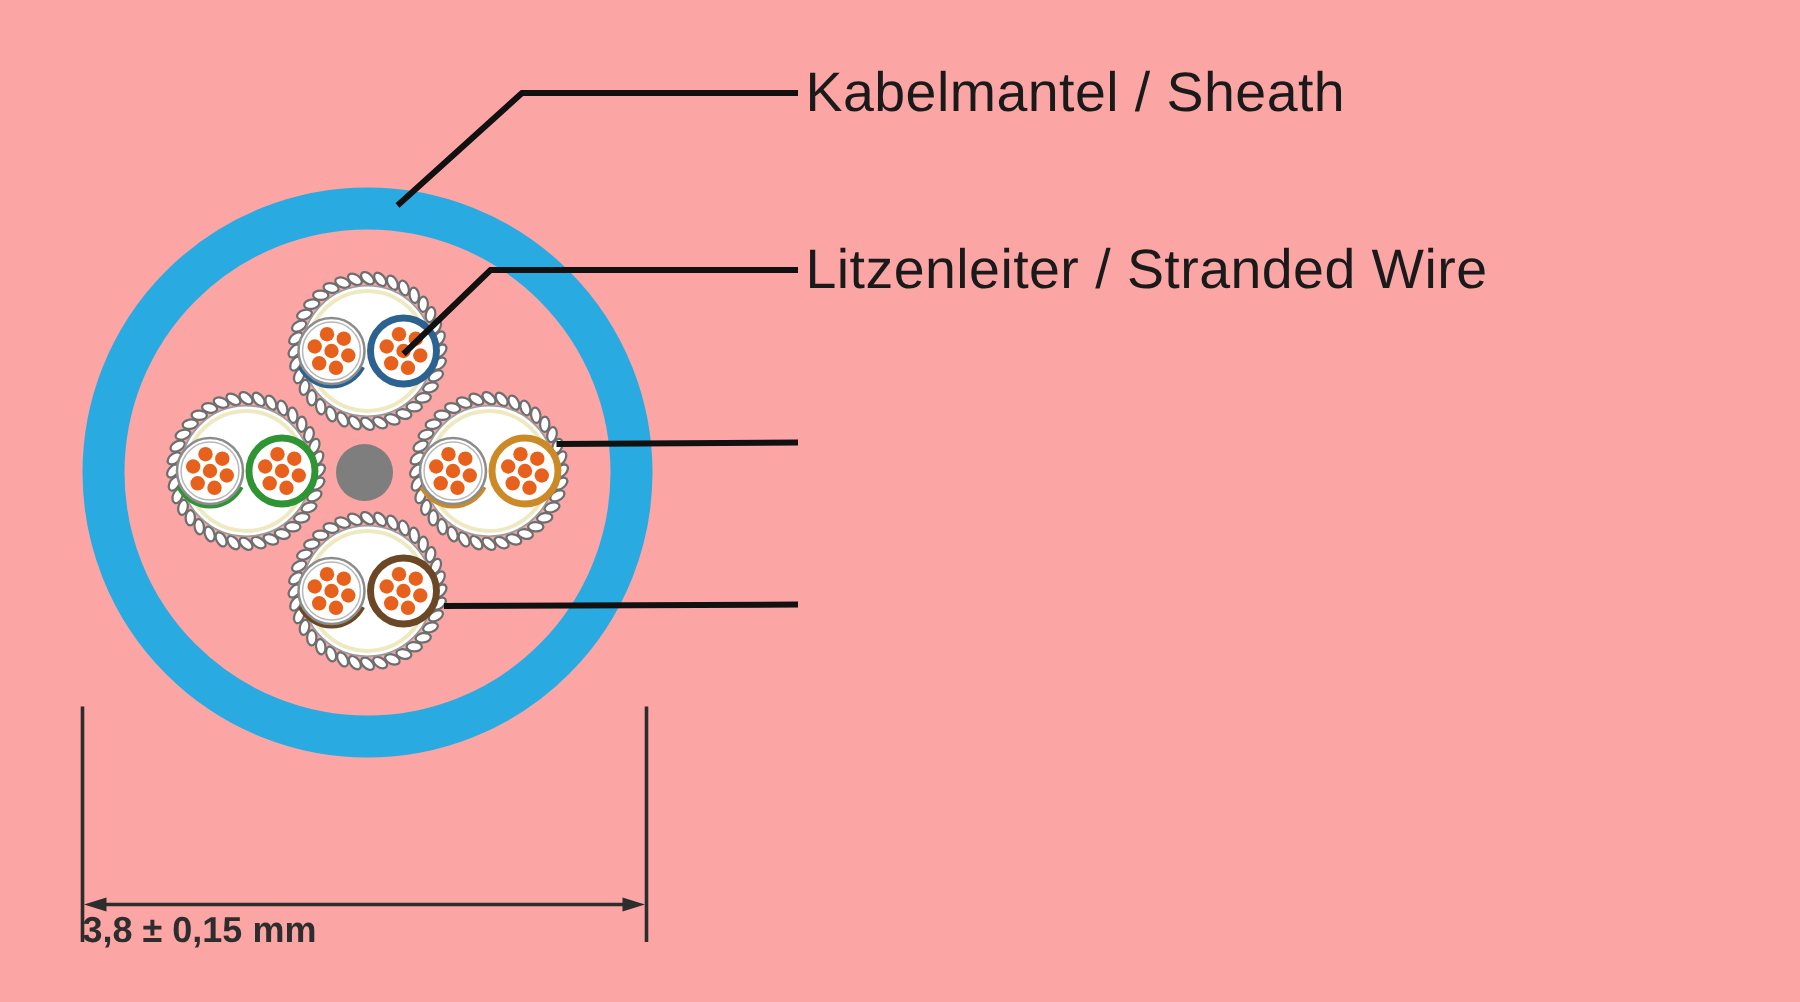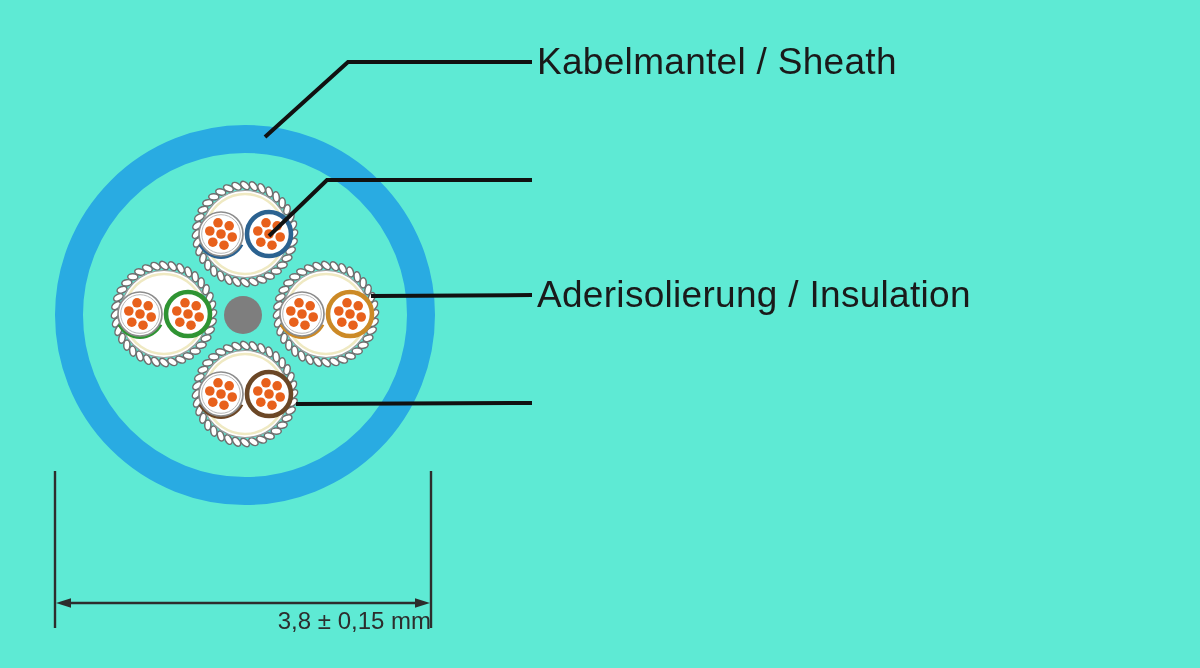--- a/index.html
+++ b/index.html
@@ -1,23 +1,23 @@
 <!DOCTYPE html>
 <html><head>
 <meta charset="utf-8">
 <style>
   html,body{margin:0;padding:0;background:#ffffff;}
-  .stage{position:relative;width:1200px;height:668px;background:#5eead4;overflow:hidden;
+  .stage{position:relative;width:1200px;height:668px;background:#fca5a5;overflow:hidden;
          font-family:"Liberation Sans",sans-serif;}
   .stage svg{position:absolute;left:0;top:0;}
   .label{position:absolute;left:537px;transform:translateY(-50%);
          font-family:"Liberation Sans",sans-serif;font-weight:300;font-size:37px;
          color:#1a1a1a;white-space:nowrap;letter-spacing:0.3px;}
-  .dim-label{position:absolute;left:55px;top:607px;width:376px;text-align:right;
-         font-family:"Liberation Sans",sans-serif;font-weight:400;font-size:24px;
+  .dim-label{position:absolute;left:55px;top:607px;width:376px;text-align:left;
+         font-family:"Liberation Sans",sans-serif;font-weight:700;font-size:24px;
          color:#2d2d2d;}
 </style>
 </head>
 <body>
 
 <div class="stage">
   <svg id="diagram-svg" width="1200" height="668" viewBox="0 0 1200 668">
       <circle cx="245" cy="315" r="176" fill="none" stroke="#29ABE2" stroke-width="28"></circle>
       <g transform="translate(245,234)">
         <g>
@@ -287,16 +287,16 @@
       <g>
         <line x1="55" y1="471" x2="55" y2="628" stroke="#2D2D2D" stroke-width="2.4"></line>
         <line x1="431" y1="471" x2="431" y2="628" stroke="#2D2D2D" stroke-width="2.4"></line>
         <line x1="67" y1="603" x2="419" y2="603" stroke="#2D2D2D" stroke-width="2.4"></line>
         <polygon points="56,603 71,598.3 71,607.7" fill="#2D2D2D"></polygon>
         <polygon points="430,603 415,598.3 415,607.7" fill="#2D2D2D"></polygon>
       </g>
     </svg>
 
   <div class="label" style="top:62px">Kabelmantel / Sheath</div>
-  <div class="label" style="top:295px">Aderisolierung / Insulation</div>
+  <div class="label" style="top:180px">Litzenleiter / Stranded Wire</div>
 
   <div class="dim-label">3,8 ± 0,15 mm</div>
 </div>
 
 </body></html>

